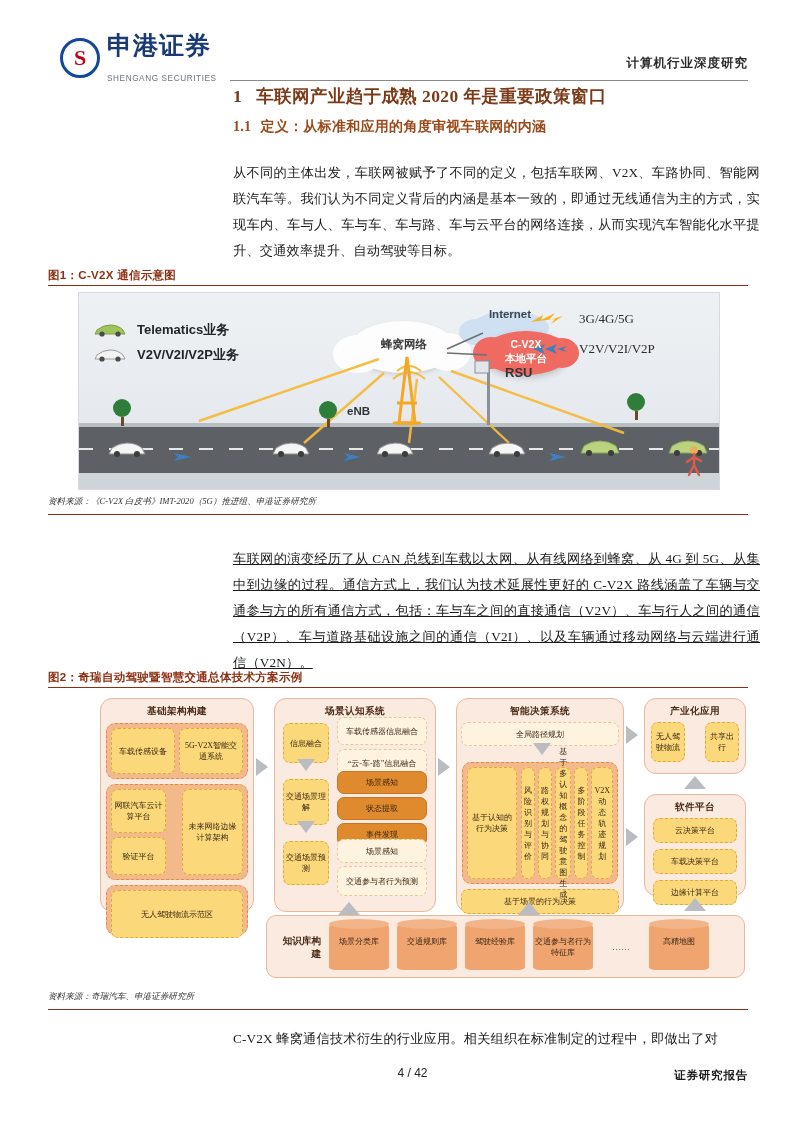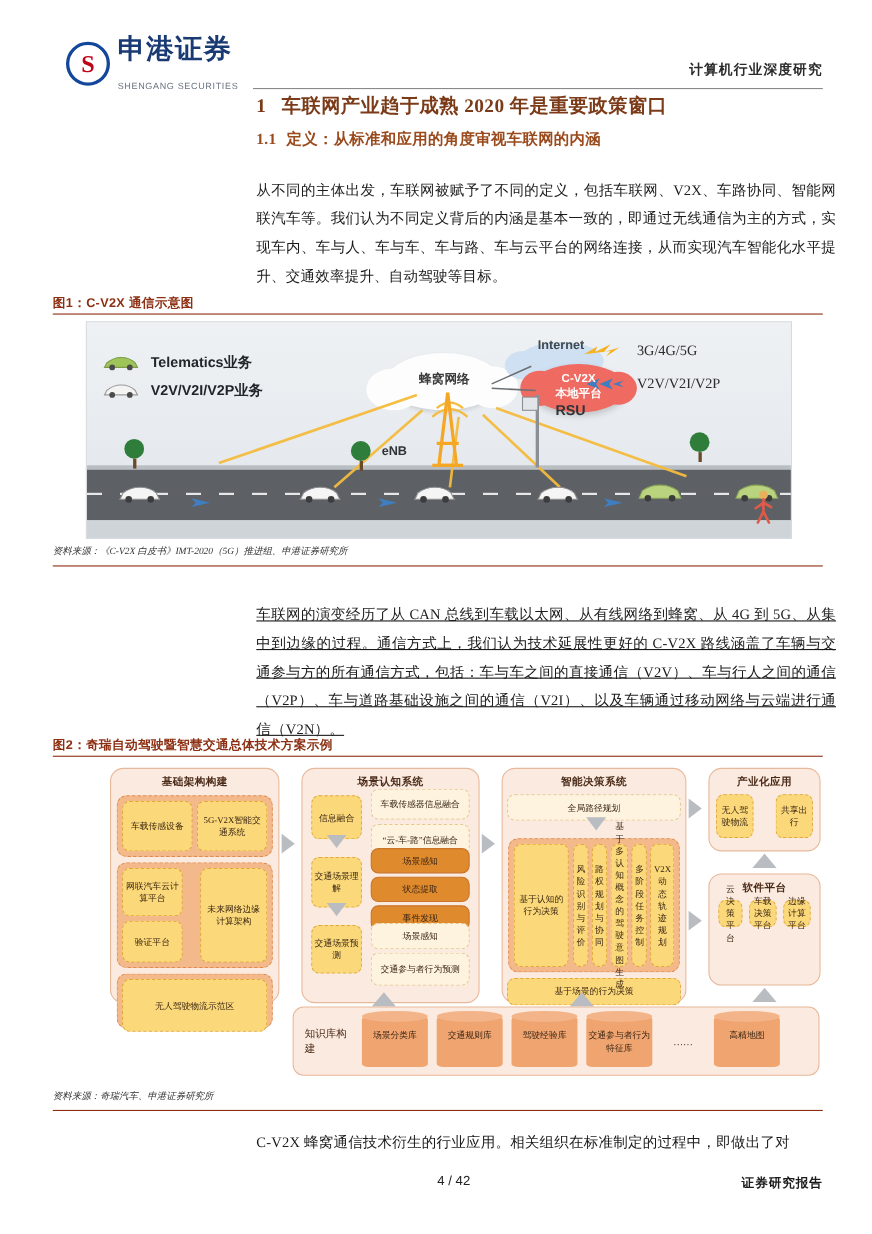--- a/index.html
+++ b/index.html
@@ -117,21 +117,21 @@
   .arrow-u{position:absolute;width:0;height:0;border-left:11px solid transparent;
         border-right:11px solid transparent;border-bottom:13px solid #b9bcc0;}
   .cyl{width:60px;height:46px;background:#f0a571;border-radius:6px/3px;position:relative;
         text-align:center;font-size:8px;line-height:11px;color:#3a2512;padding-top:12px;
         box-sizing:border-box;font-family:"Liberation Serif",serif;}
   .cyl:before{content:"";position:absolute;left:0;top:-5px;width:60px;height:10px;background:#f3b489;
         border-radius:50%;}
   .kb{position:absolute;left:218px;top:219px;width:479px;height:63px;background:#fbeadf;
         border:1px solid #e8b89a;border-radius:10px;display:flex;align-items:center;gap:8px;
         padding:0 10px;box-sizing:border-box;}
-  .kb-title{font-size:9.6px;font-weight:normal;color:#4a2a18;line-height:13px;text-align:left;
+  .kb-title{font-size:9.6px;font-weight:bold;color:#4a2a18;line-height:13px;text-align:right;
         width:44px;font-family:"Liberation Serif",serif;}
 
   
   .pg{position:absolute;left:0;right:0;top:1066px;text-align:center;font-size:12px;color:#222;
       font-family:"Liberation Sans",sans-serif;padding-left:32px;}
   .foot-right{position:absolute;right:45px;top:1068px;font-size:11.5px;color:#1b1b1b;font-weight:bold;
       font-family:"Liberation Serif",serif;letter-spacing:.8px;}
 </style>
 </head>
 <body>
@@ -397,21 +397,21 @@
       <div style="display:flex;gap:20px;padding:4px 6px">
         <div class="box" style="flex:1;height:32px;display:flex;align-items:center;justify-content:center">无人驾驶物流</div>
         <div class="box" style="flex:1;height:32px;display:flex;align-items:center;justify-content:center">共享出行</div>
       </div>
     </div>
 
     <div class="arrow-u" style="left:636px;top:80px"></div>
 
     <div class="col" style="left:596px;top:98px;width:100px;height:100px">
       <div class="col-title">软件平台</div>
-      <div style="padding:4px 8px;display:flex;flex-direction:row;gap:6px">
+      <div style="padding:4px 8px;display:flex;flex-direction:column;gap:6px">
         <div class="box" style="height:17px;display:flex;align-items:center;justify-content:center">云决策平台</div>
         <div class="box" style="height:17px;display:flex;align-items:center;justify-content:center">车载决策平台</div>
         <div class="box" style="height:17px;display:flex;align-items:center;justify-content:center">边缘计算平台</div>
       </div>
     </div>
 
     <div class="arrow-u" style="left:636px;top:202px"></div>
     <div class="arrow-u" style="left:290px;top:206px"></div>
     <div class="arrow-u" style="left:470px;top:206px"></div>
 

